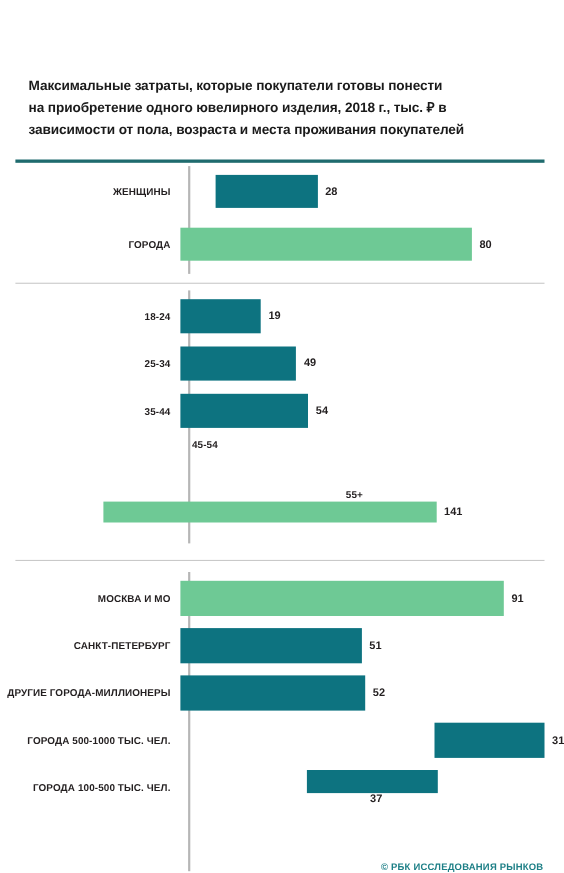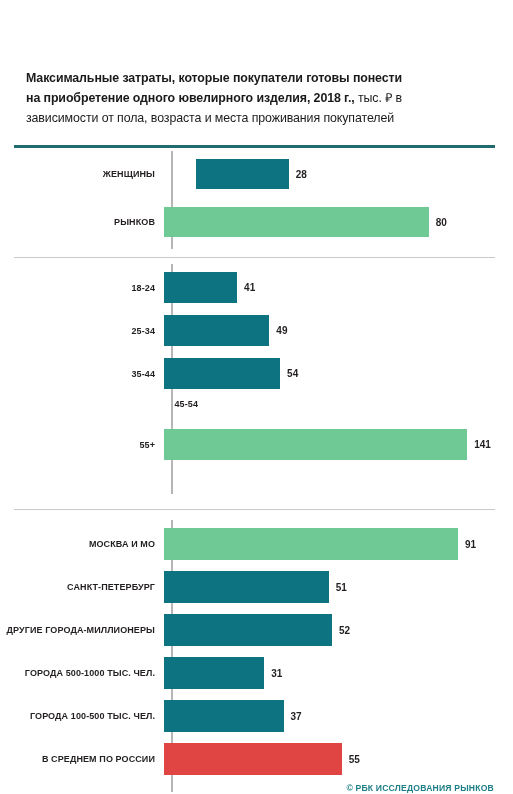--- a/index.html
+++ b/index.html
@@ -31,21 +31,21 @@
     top: 30px;
     width: 468px;
   }
   .title-line {
     font-size: 12.4px;
     line-height: 20px;
     letter-spacing: -0.1px;
     color: #1a1a1a;
   }
   .title-line b { font-weight: bold; }
-  .title-line .thin { font-weight: normal; text-align: right; }
+  .title-line .thin { font-weight: bold; text-align: right; }
 
   
   .rule-teal {
     position: absolute;
     left: 14px;
     width: 481px;
     height: 3px;
     background: #1f6b6e;
   }
   .rule-top { top: 107px; }
@@ -147,54 +147,54 @@
       <div class="section" style="top: 113px; height: 98px;">
         <div class="axis"></div>
         <div class="row" style="top: 8px; height: 30px; gap: 32px;">
           <div class="row-label">ЖЕНЩИНЫ</div>
           <div class="bar-wrap" style="height: 30px;">
             <div class="bar" style="width: 92.68px; background: rgb(13, 115, 128);"></div>
             <div class="bar-value">28</div>
           </div>
         </div>
         <div class="row" style="top: 56px; height: 30px;">
-          <div class="row-label">РЫНКОВ</div>
+          <div class="row-label">ГОРОДА</div>
           <div class="bar-wrap" style="height: 30px;">
             <div class="bar" style="width: 264.8px; background: rgb(110, 201, 149);"></div>
             <div class="bar-value">80</div>
           </div>
         </div>
       </div>
       <div class="section" style="top: 226px; height: 230px;">
         <div class="axis"></div>
         <div class="row" style="top: 8px; height: 31px;">
           <div class="row-label">18-24</div>
           <div class="bar-wrap" style="height: 31px;">
             <div class="bar" style="width: 73.1px; background: rgb(13, 115, 128);"></div>
-            <div class="bar-value">41</div>
+            <div class="bar-value">19</div>
           </div>
         </div>
         <div class="row" style="top: 51px; height: 31px;">
           <div class="row-label">25-34</div>
           <div class="bar-wrap" style="height: 31px;">
             <div class="bar" style="width: 105.35px; background: rgb(13, 115, 128);"></div>
             <div class="bar-value">49</div>
           </div>
         </div>
         <div class="row" style="top: 94px; height: 31px;">
           <div class="row-label">35-44</div>
           <div class="bar-wrap" style="height: 31px;">
             <div class="bar" style="width: 116.1px; background: rgb(13, 115, 128);"></div>
             <div class="bar-value">54</div>
           </div>
         </div>
         <div class="row" style="top: 124px; height: 31px; padding-left: 43px;">
           <div class="row-label">45-54</div>
         </div>
-        <div class="row" style="top: 165px; height: 31px;">
+        <div class="row" style="top: 180px; height: 31px; flex-direction: column;">
           <div class="row-label">55+</div>
           <div class="bar-wrap" style="height: 31px;">
             <div class="bar" style="width: 303.15px; background: rgb(110, 201, 149);"></div>
             <div class="bar-value">141</div>
           </div>
         </div>
       </div>
       <div class="section" style="top: 482px; height: 272px;">
         <div class="axis"></div>
         <div class="row" style="top: 8px; height: 32px;">
@@ -213,37 +213,30 @@
         </div>
         <div class="row" style="top: 94px; height: 32px;">
           <div class="row-label">ДРУГИЕ ГОРОДА-МИЛЛИОНЕРЫ</div>
           <div class="bar-wrap" style="height: 32px;">
             <div class="bar" style="width: 167.96px; background: rgb(13, 115, 128);"></div>
             <div class="bar-value">52</div>
           </div>
         </div>
         <div class="row" style="top: 137px; height: 32px;">
           <div class="row-label">ГОРОДА 500-1000 ТЫС. ЧЕЛ.</div>
-          <div class="bar-wrap" style="height: 32px;">
+          <div class="bar-wrap" style="height: 32px; justify-content: flex-end;">
             <div class="bar" style="width: 100.13px; background: rgb(13, 115, 128);"></div>
             <div class="bar-value">31</div>
           </div>
         </div>
         <div class="row" style="top: 180px; height: 32px;">
           <div class="row-label">ГОРОДА 100-500 ТЫС. ЧЕЛ.</div>
-          <div class="bar-wrap" style="height: 32px;">
+          <div class="bar-wrap" style="height: 32px; flex-direction: column;">
             <div class="bar" style="width: 119.51px; background: rgb(13, 115, 128);"></div>
             <div class="bar-value">37</div>
           </div>
         </div>
-        <div class="row" style="top: 223px; height: 32px;">
-          <div class="row-label">В СРЕДНЕМ ПО РОССИИ</div>
-          <div class="bar-wrap" style="height: 32px;">
-            <div class="bar" style="width: 177.65px; background: rgb(224, 69, 67);"></div>
-            <div class="bar-value">55</div>
-          </div>
-        </div>
       </div>
     </div>
 
   <div class="footer-credit">© РБК ИССЛЕДОВАНИЯ РЫНКОВ</div>
 
 </div>
 
 </body></html>

